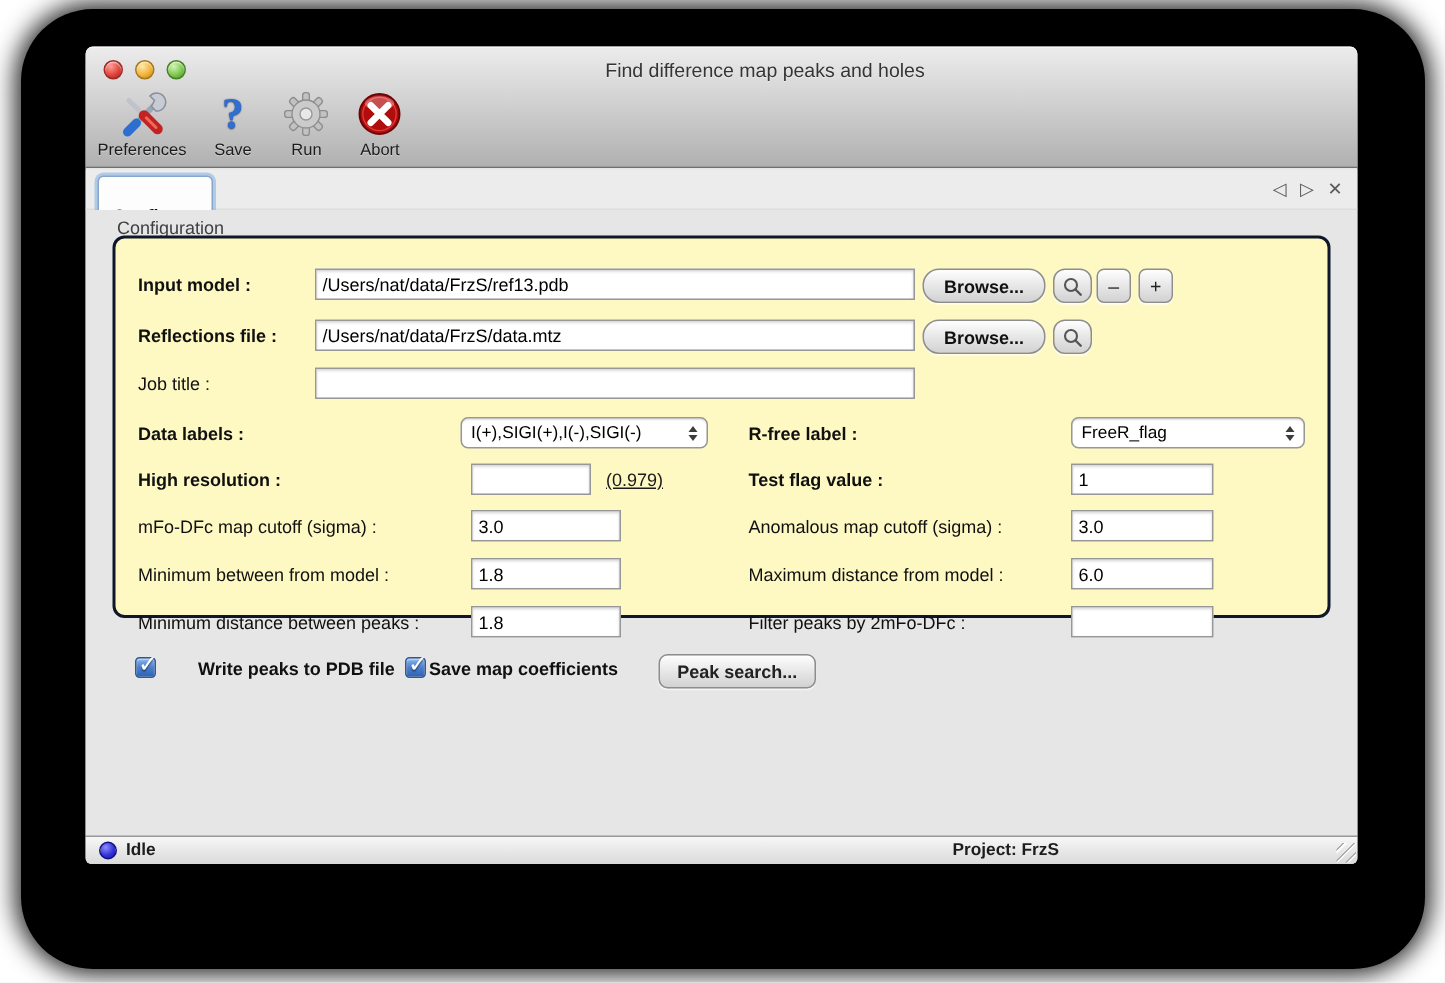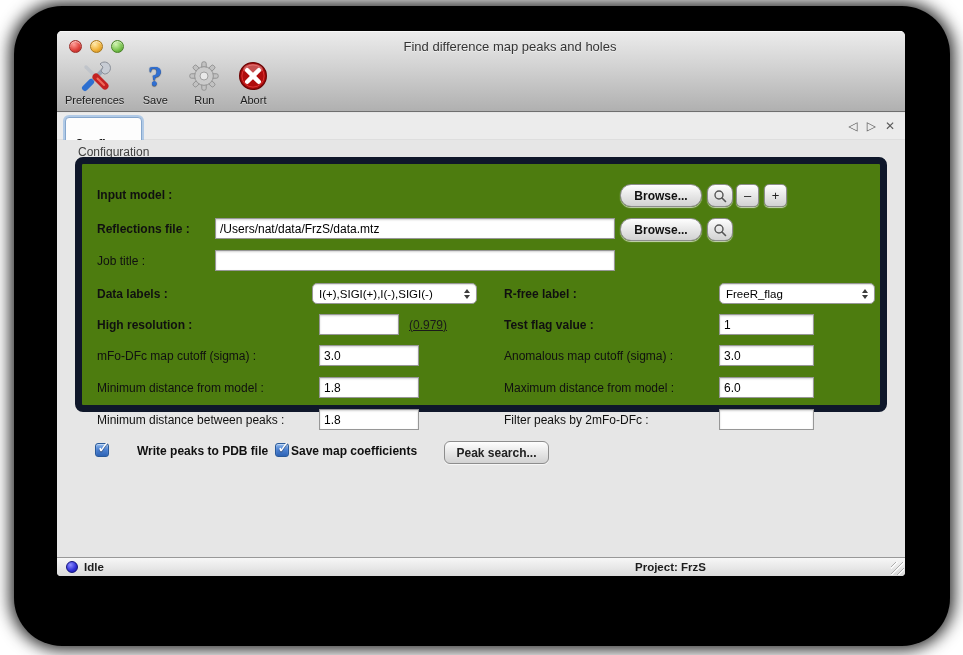--- a/index.html
+++ b/index.html
@@ -33,21 +33,21 @@
             border-bottom:1px solid #dedede;box-sizing:border-box;}
   .tab{position:absolute;left:8px;top:4px;height:19px;padding:16px 9px;background:#fdfdfd;
        border:1px solid #86a7cd;border-radius:4px;box-shadow:0 0 0 2px rgba(130,175,225,.55);
        font-size:12px;font-weight:bold;color:#111;display:flex;align-items:center;}
   .tabnav{position:absolute;right:10px;top:5px;display:flex;gap:9px;color:#5a5a5a;font-size:12px;}
   .tabnav span{cursor:default;line-height:16px;}
   
   .content{position:absolute;left:0;top:109px;width:100%;height:417px;background:#e6e6e6;}
   .group-label{position:absolute;left:21px;top:5px;font-size:12px;color:#3f3f3f;}
   .groupbox{position:absolute;left:18px;top:17px;width:812px;height:255px;
-            background:#4d7c0f;border:7px solid #0f172a;border-radius:8px;box-sizing:border-box;}
+            background:#fef9c3;border:2px solid #0f172a;border-radius:8px;box-sizing:border-box;}
   .flabel{position:absolute;font-size:12px;color:#101010;white-space:nowrap;}
   .flabel.bold{font-weight:bold;}
   .tfield{position:absolute;height:21px;background:#fff;border:1px solid #979797;
           box-shadow:inset 0 1px 2px rgba(0,0,0,.18);box-sizing:border-box;
           font-family:"Liberation Sans","DejaVu Sans",sans-serif;font-size:12px;color:#000;padding:0 4px;outline:none;}
   .pillbtn{position:absolute;height:21px;border:1px solid #8d8d8d;border-radius:11px;
            background:linear-gradient(#fefefe,#e8e8e8 48%,#d2d2d2);
            font-size:12px;font-weight:bold;color:#111;display:flex;align-items:center;justify-content:center;
            box-shadow:0 1px 1px rgba(255,255,255,.7);cursor:default;}
   .sqbtn{position:absolute;height:21px;border:1px solid #8d8d8d;border-radius:5px;
@@ -157,20 +157,21 @@
         <span>▷</span>
         <span>✕</span>
       </div>
     </div>
 
     <div class="content">
       <div class="group-label">Configuration</div>
       <div class="groupbox">
 
         <span class="flabel bold" style="left:15px;top:24px;">Input model :</span>
+        <input class="tfield" style="left: 133px; top: 20px; width: 400px;" value="/Users/nat/data/FrzS/ref13.pdb">
         <div class="pillbtn" style="left:538px;top:20px;width:80px;">Browse...</div>
         <div class="sqbtn" style="left:625px;top:20px;width:24px;border-radius:8px;">
           <svg width="14" height="14" viewBox="0 0 14 14">
             <circle cx="6" cy="6" r="4" fill="none" stroke="#555" stroke-width="1.4"></circle>
             <line x1="9" y1="9" x2="12.5" y2="12.5" stroke="#555" stroke-width="1.6" stroke-linecap="round"></line>
           </svg>
         </div>
         <div class="sqbtn" style="left:654px;top:20px;width:21px;">–</div>
         <div class="sqbtn" style="left:682px;top:20px;width:21px;">+</div>
 
@@ -208,21 +209,21 @@
         <input class="tfield" style="left: 237px; top: 150px; width: 80px;" value="">
         <span class="hint" style="left:327px;top:154px;">(0.979)</span>
         <span class="flabel bold" style="left:422px;top:154px;">Test flag value :</span>
         <input class="tfield" style="left: 637px; top: 150px; width: 95px;" value="1">
 
         <span class="flabel" style="left:15px;top:185px;">mFo-DFc map cutoff (sigma) :</span>
         <input class="tfield" style="left: 237px; top: 181px; width: 100px;" value="3.0">
         <span class="flabel" style="left:422px;top:185px;">Anomalous map cutoff (sigma) :</span>
         <input class="tfield" style="left: 637px; top: 181px; width: 95px;" value="3.0">
 
-        <span class="flabel" style="left:15px;top:217px;">Minimum distance from model :</span>
+        <span class="flabel" style="left:15px;top:217px;">Minimum between from model :</span>
         <input class="tfield" style="left: 237px; top: 213px; width: 100px;" value="1.8">
         <span class="flabel" style="left:422px;top:217px;">Maximum distance from model :</span>
         <input class="tfield" style="left: 637px; top: 213px; width: 95px;" value="6.0">
 
         <span class="flabel" style="left:15px;top:249px;">Minimum distance between peaks :</span>
         <input class="tfield" style="left: 237px; top: 245px; width: 100px;" value="1.8">
         <span class="flabel" style="left:422px;top:249px;">Filter peaks by 2mFo-DFc :</span>
         <input class="tfield" style="left: 637px; top: 245px; width: 95px;" value="">
 
         <div class="checkbox" style="left:13px;top:279px;">

